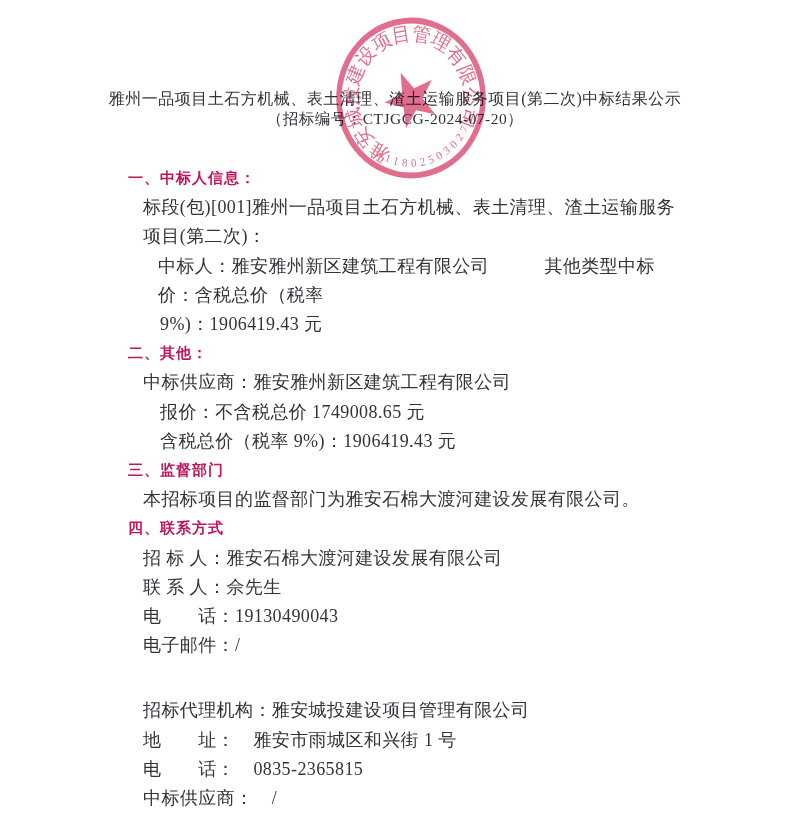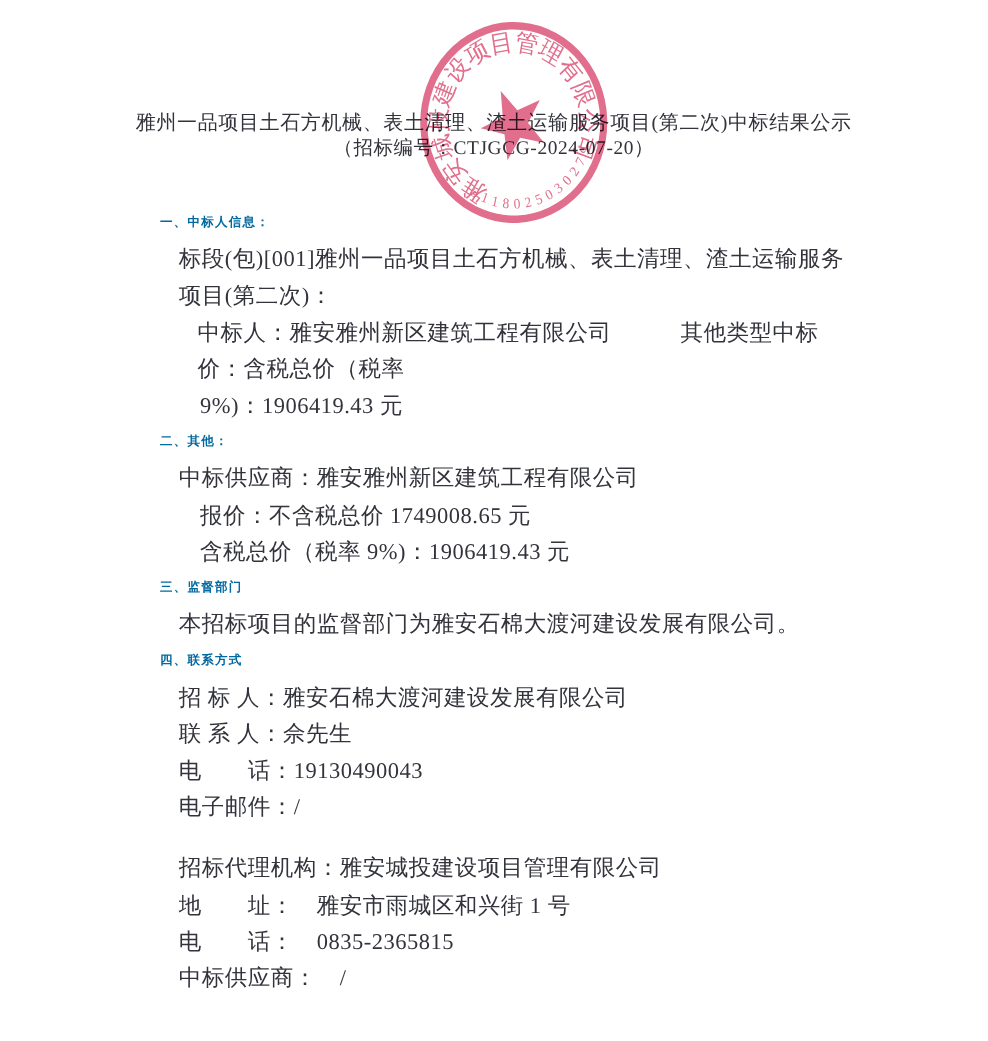--- a/index.html
+++ b/index.html
@@ -29,37 +29,37 @@
     font-size:15.5px;
     text-align:center;
     line-height:18px;
     letter-spacing:.5px;
     margin-left:-20px;
     margin-right:-2px;
   }
   .content{margin-top:36px;}
   .sec-h{
     margin:0;
-    font-size:10px;
+    font-size:15px;
     font-weight:bold;
     line-height:29.2px;
-    color:#0369a1;
+    color:#be185d;
     letter-spacing:1px;
   }
   .line{
     margin:0;
     font-size:18px;
     line-height:29.2px;
     white-space:pre-wrap;
     letter-spacing:.4px;
   }
   .ind-0{padding-left:0;margin-left:32px;}
   .ind-1{padding-left:15px;}
   .ind-2{padding-left:30px;}
-  .gap-before{margin-top:20px;}
+  .gap-before{margin-top:36px;}
   .stamp{
     position:absolute;
     left:331px;top:12px;
     width:160px;height:172px;
     z-index:3;
     mix-blend-mode:multiply;
     opacity:.82;
     pointer-events:none;
   }
   .stamp circle{stroke:var(--stamp-color,#d94e72);}

